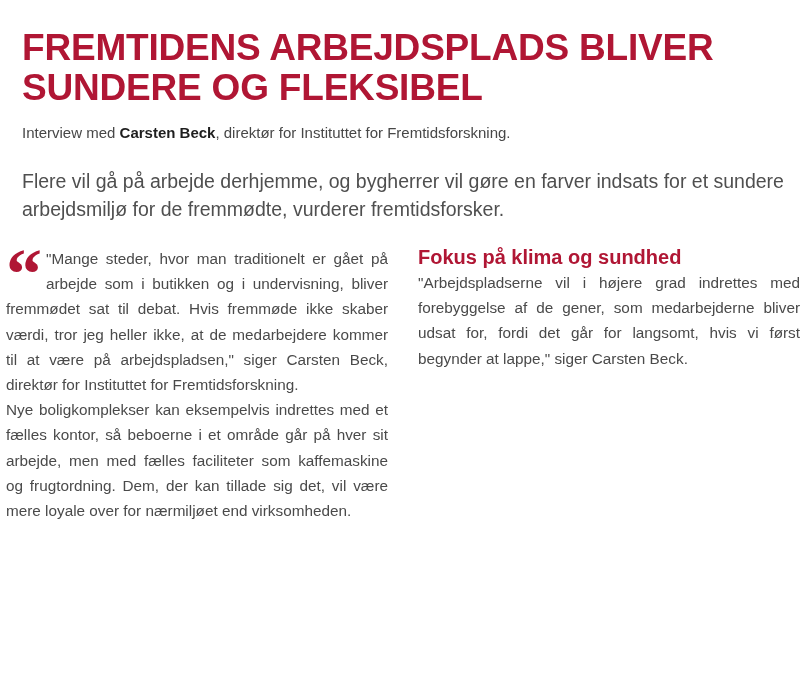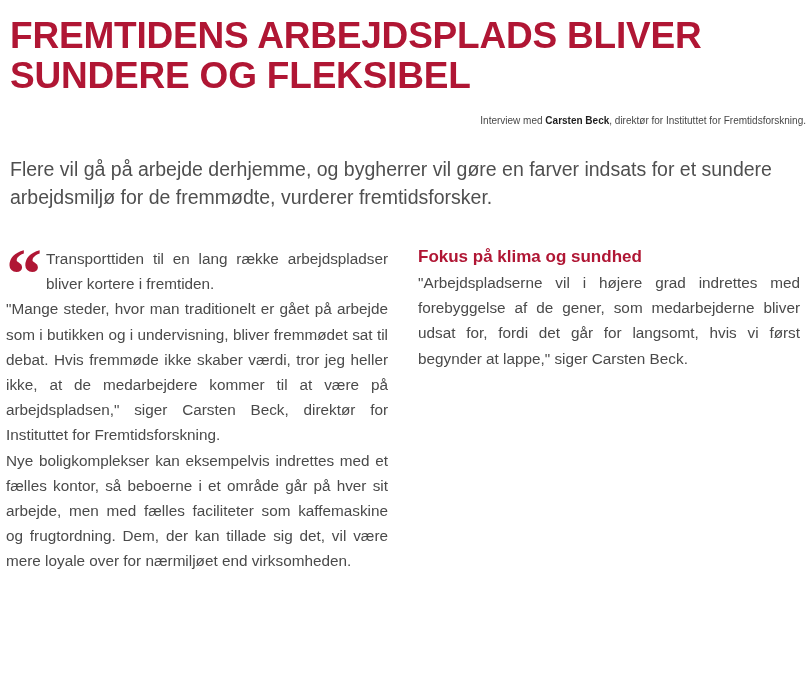--- a/index.html
+++ b/index.html
@@ -11,21 +11,21 @@
     height: 675px;
     background: #ffffff;
     font-family: "Liberation Sans", sans-serif;
     overflow: hidden;
   }
   .page {
     position: relative;
     width: 810px;
     height: 650px;
     box-sizing: border-box;
-    padding: 4px;
+    padding: 16px;
   }
 
   
   .headline {
     margin: 0;
     padding: 12px 0 0 6px;
     color: #b01634;
     font-family: "Liberation Sans Narrow", "Liberation Sans", sans-serif;
     font-weight: bold;
     font-size: 37px;
@@ -33,24 +33,23 @@
     letter-spacing: -0.2px;
     text-transform: uppercase;
     width: 760px;
   }
 
   
   .byline {
     margin: 0;
     padding: 15px 0 0 6px;
     color: #474747;
-    font-size: 10px;
+    font-size: 15px;
     line-height: 20px;
     font-weight: normal;
-    text-align: right;
   }
   .byline b {
     color: #1e1e1e;
     font-weight: bold;
   }
 
   
   .intro {
     margin: 0;
     padding: 24px 10px 0 6px;
@@ -74,21 +73,21 @@
   .col {
     width: 382px;
     flex: 0 0 382px;
   }
 
   .subhead {
     margin: 0 0 2px 0;
     color: #b01634;
     font-family: "Liberation Sans Narrow", "Liberation Sans", sans-serif;
     font-weight: bold;
-    font-size: 17px;
+    font-size: 20px;
     line-height: 22px;
   }
 
   .body-text {
     margin: 0;
     color: #4a4a4a;
     font-size: 15.3px;
     line-height: 25.2px;
     text-align: justify;
     font-weight: normal;
@@ -123,21 +122,21 @@
   <p class="byline">
     <span>Interview med </span><b>Carsten Beck</b><span>, direktør for Instituttet for Fremtidsforskning.</span>
   </p>
 
   <p class="intro">Flere vil gå på arbejde derhjemme, og bygherrer vil gøre en farver indsats for et sundere arbejdsmiljø for de fremmødte, vurderer fremtidsforsker.</p>
 
   <div class="columns">
 
     <div class="col">
       <p class="body-text lede">
-        <span class="quotemark">“</span><span>Transporttiden til en lang række arbejdspladser bliver kortere i fremtiden.</span>
+        <span class="quotemark">“</span>
       </p>
       <p class="body-text">"Mange steder, hvor man traditionelt er gået på arbejde som i butikken og i undervisning, bliver fremmødet sat til debat. Hvis fremmøde ikke skaber værdi, tror jeg heller ikke, at de medarbejdere kommer til at være på arbejdspladsen," siger Carsten Beck, direktør for Instituttet for Fremtidsforskning.</p>
       <p class="body-text">Nye boligkomplekser kan eksempelvis indrettes med et fælles kontor, så beboerne i et område går på hver sit arbejde, men med fælles faciliteter som kaffemaskine og frugtordning.  Dem, der kan tillade sig det, vil være mere loyale over for nærmiljøet end virksomheden.</p>
     </div>
 
     <div class="col">
       <h2 class="subhead">Fokus på klima og sundhed</h2>
       <p class="body-text">"Arbejdspladserne vil i højere grad indrettes med forebyggelse af de gener, som medarbejderne bliver udsat for, fordi det går for langsomt, hvis vi først begynder at lappe," siger Carsten Beck.</p>
     </div>
 

